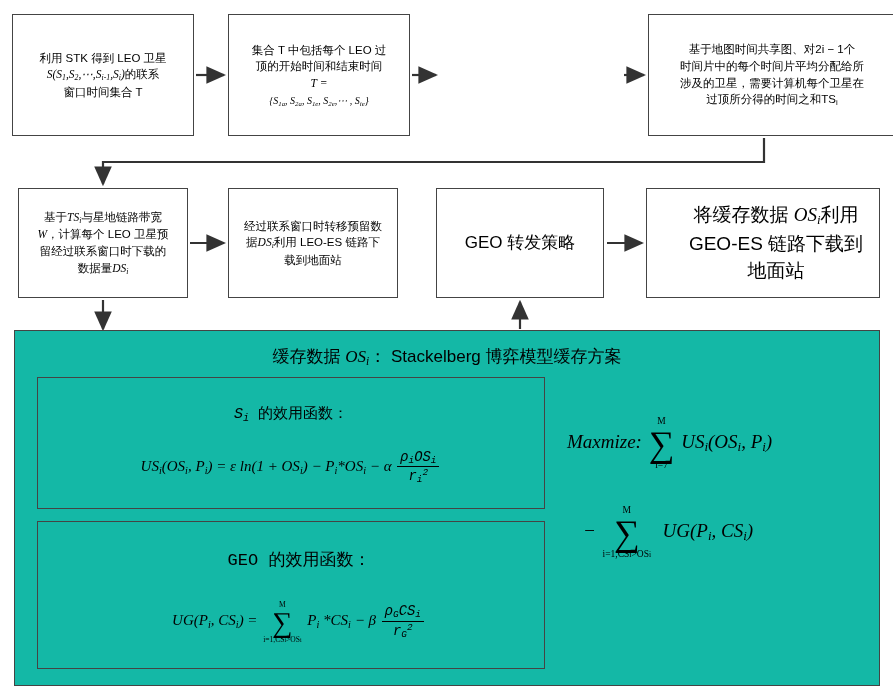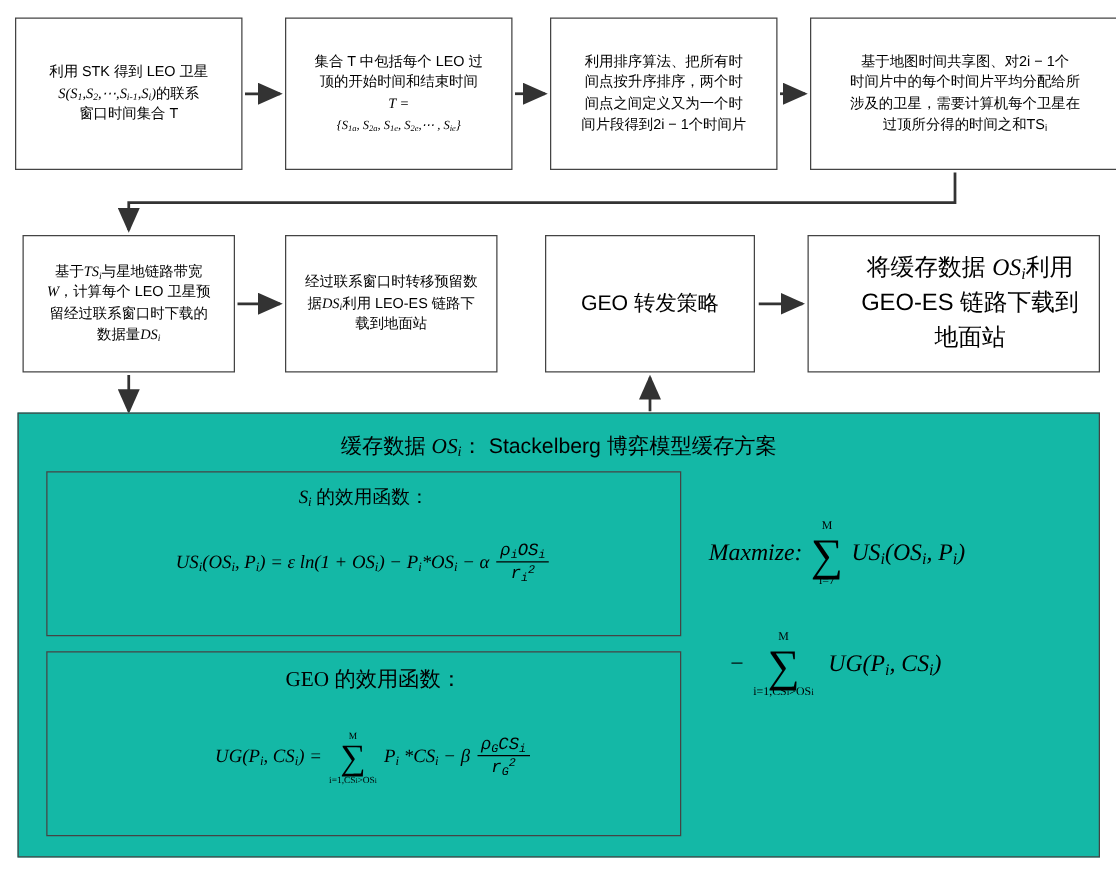--- a/index.html
+++ b/index.html
@@ -60,22 +60,22 @@
   }
   .formula-box {
     position: absolute;
     border: 1.5px solid #444;
     background: #14b8a6;
     box-sizing: border-box;
   }
   .formula-label {
     text-align: center;
     font-size: 15px;
-    margin-top: 10px;
-    font-family: Liberation Serif, serif;
+    margin-top: 26px;
+    font-family: Liberation Mono, monospace;
   }
   .formula-body {
     text-align: center;
     font-family: "Liberation Serif", serif;
     font-style: italic;
   }
   .sub {
     font-size: 0.68em;
     vertical-align: -0.25em;
   }
@@ -145,28 +145,20 @@
 
   <div class="box small-txt" style="left:228px; top:14px; width:182px; height:122px;">
     <div>
       集合 T 中包括每个 LEO 过<br>
       顶的开始时间和结束时间<br>
       <span class="serif italic">T =</span><br>
       <span class="serif italic" style="font-size:10px;">{S<span class="sub">1a</span>, S<span class="sub">2a</span>, S<span class="sub">1e</span>, S<span class="sub">2e</span>,⋯ , S<span class="sub">ie</span>}</span>
     </div>
   </div>
 
-  <div class="box small-txt" style="left:440px; top:14px; width:182px; height:122px;">
-    <div>
-      利用排序算法、把所有时<br>
-      间点按升序排序，两个时<br>
-      间点之间定义又为一个时<br>
-      间片段得到2i − 1个时间片
-    </div>
-  </div>
 
   <div class="box small-txt" style="left:648px; top:14px; width:248px; height:122px;">
     <div>
       基于地图时间共享图、对2i − 1个<br>
       时间片中的每个时间片平均分配给所<br>
       涉及的卫星，需要计算机每个卫星在<br>
       过顶所分得的时间之和TS<span class="sub">i</span>
     </div>
   </div>
 

